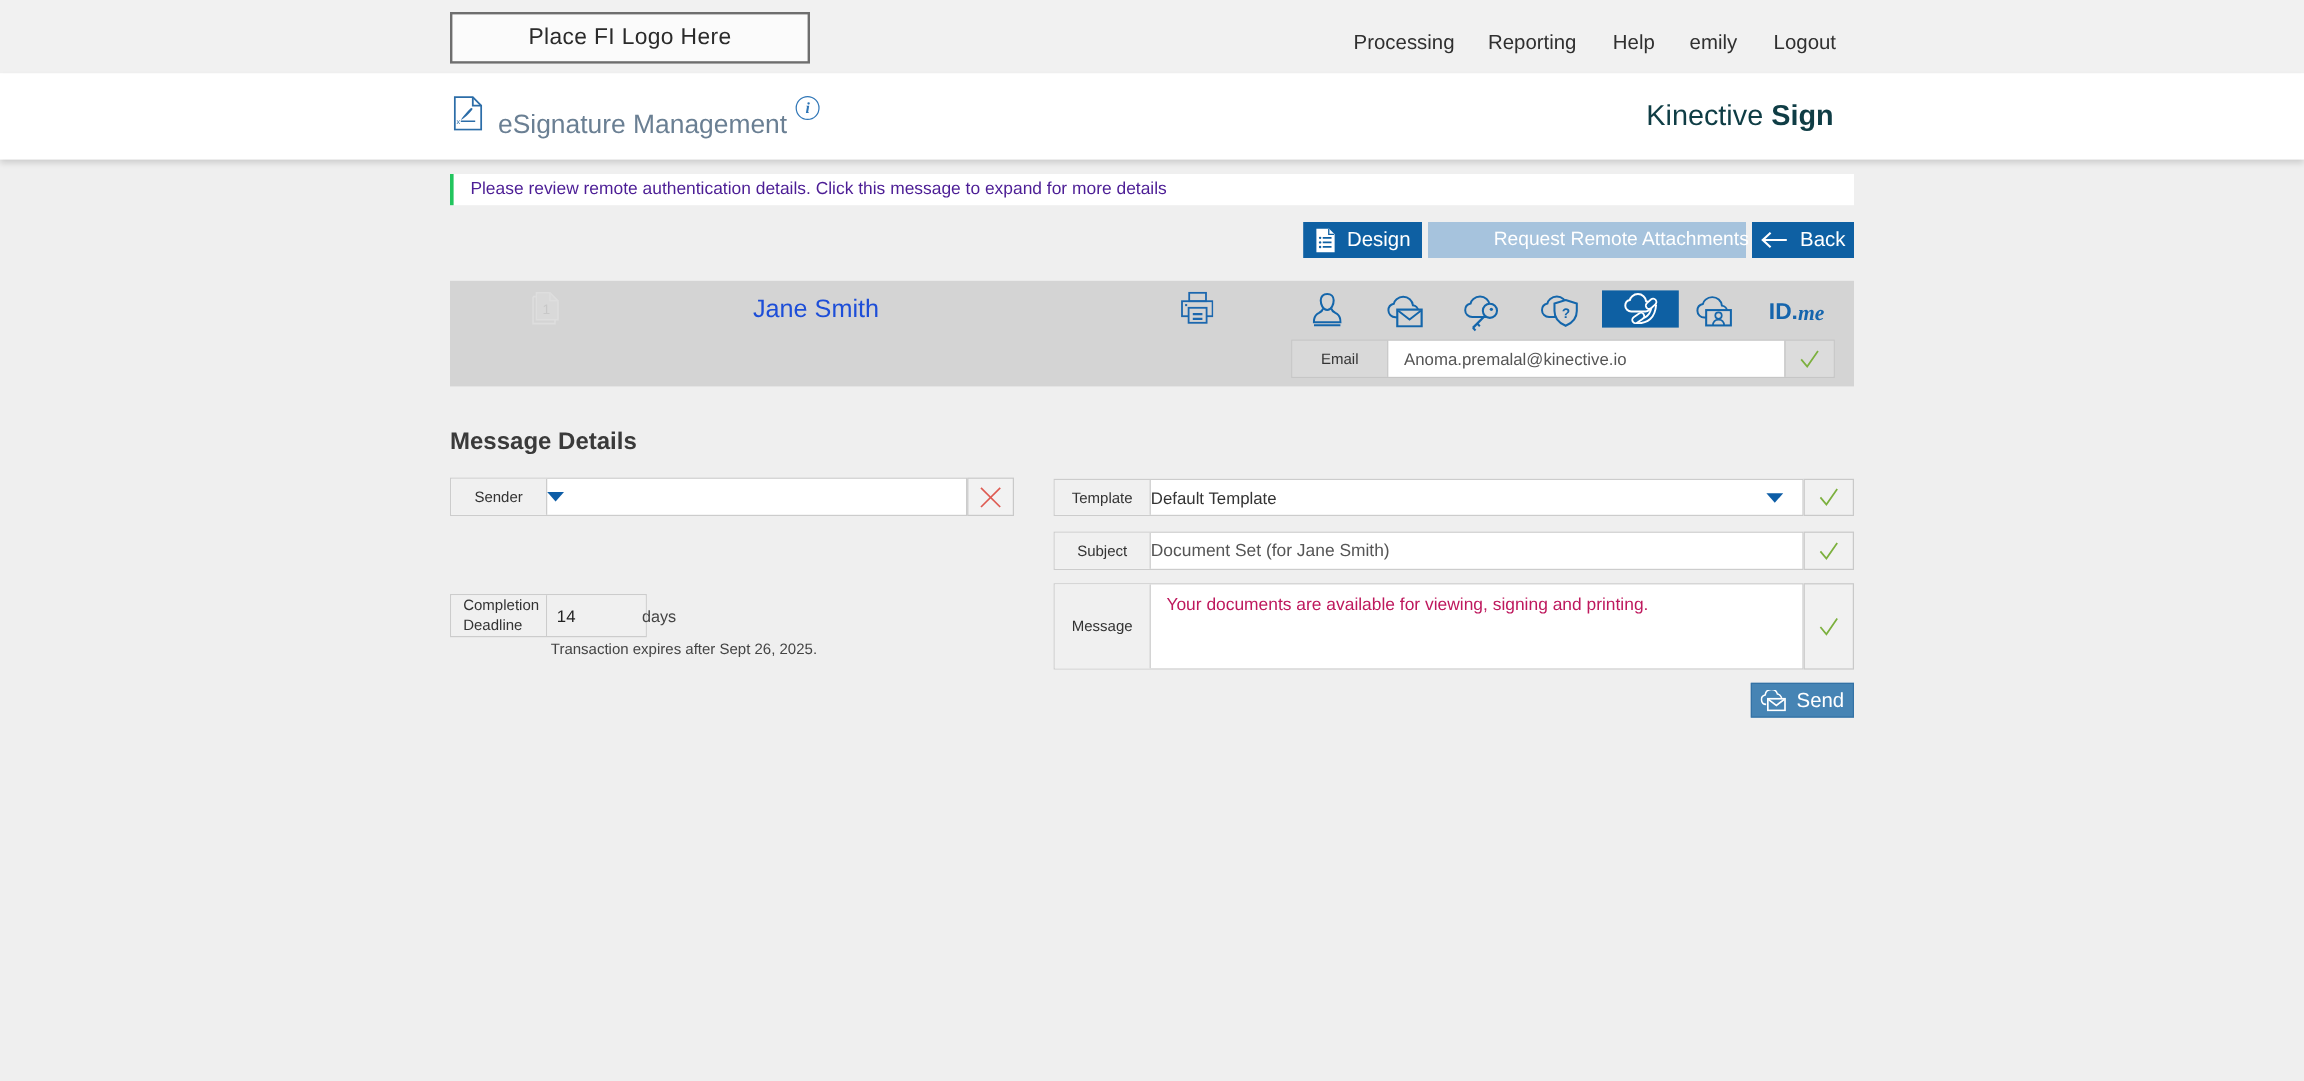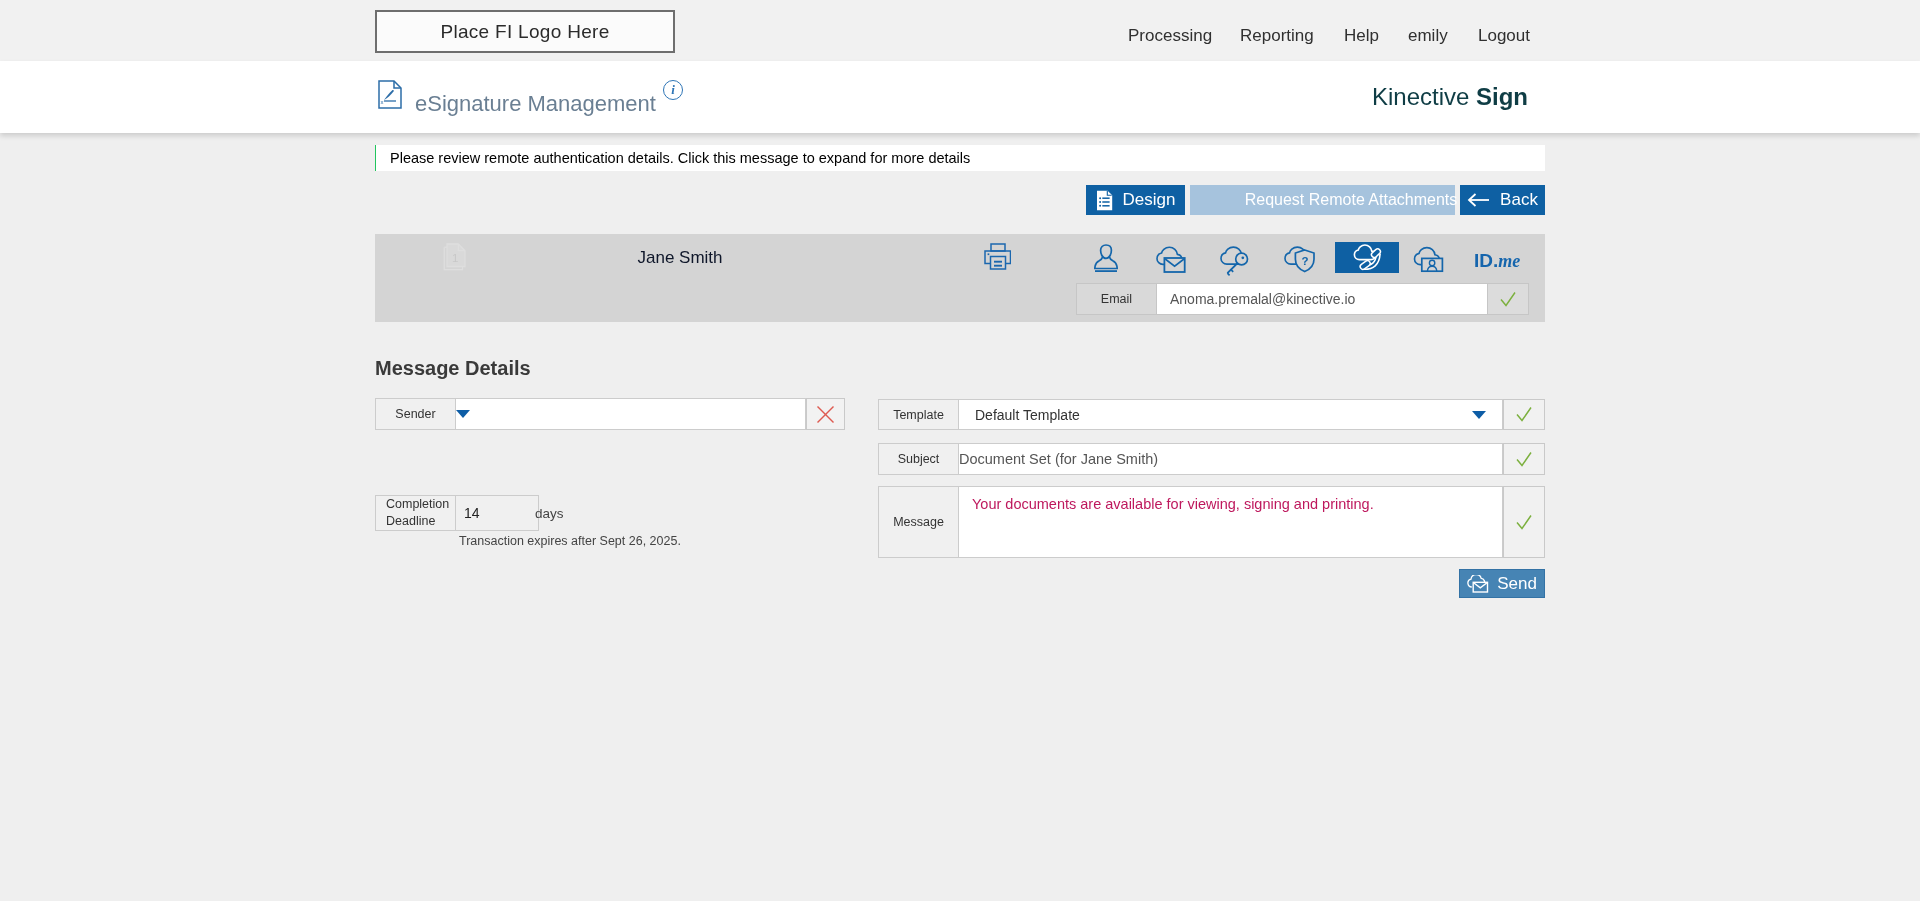--- a/index.html
+++ b/index.html
@@ -11,21 +11,21 @@
   #topbar { left:0; top:0; width:1920px; height:61px; background:#f1f1f1; }
   #logobox { left:375px; top:10px; width:300px; height:43px; background:#fbfbfb; border:2px solid #6e6e6e; display:flex; align-items:center; justify-content:center; font-size:19px; color:#2b2b2b; letter-spacing:0.3px; }
   .nav { top:5px; height:61px; display:flex; align-items:center; font-size:17px; color:#303030; }
 
   
   #header { left:0; top:61px; width:1920px; height:72px; background:#ffffff; box-shadow:0 3px 5px rgba(0,0,0,0.14); }
   #esig-title { left:415px; top:61px; height:85px; display:flex; align-items:center; font-size:22px; color:#6a7f93; }
   #kinective { right:392px; top:61px; height:72px; display:flex; align-items:center; font-size:24px; color:#0f3d45; }
 
   
-  #alert { left:375px; top:145px; width:1170px; height:26px; background:#ffffff; border-left:1px solid #22c55e; display:flex; align-items:center; padding-left:14px; font-size:14.5px; color:#000000; }
+  #alert { left:375px; top:145px; width:1170px; height:26px; background:#ffffff; border-left:3px solid #22c55e; display:flex; align-items:center; padding-left:14px; font-size:14.5px; color:#4c1d95; }
 
   
   .btn { top:185px; height:30px; display:flex; align-items:center; justify-content:center; color:#ffffff; font-size:17px; white-space:nowrap; }
   .btn-dark { background:#0e60a3; }
   .btn-light { background:#a6c3dd;padding-left:43px; }
 
   
   #recip { left:375px; top:234px; width:1170px; height:88px; background:#d4d4d4; }
 
   
@@ -100,21 +100,21 @@
 
   <div class="abs" id="recip"></div>
 
   <svg class="abs" style="left:442px; top:242px;" width="26" height="30" viewBox="0 0 26 30" fill="none" stroke="#dedede" stroke-width="1.3">
     <path d="M2.2,5.2 v22.5 h18.3 v-3"></path>
     <path d="M2.2,5.2 h3"></path>
     <path d="M5,24.5 V2 h11.3 l6.7,6.7 v15.8 z" fill="#d9d9d9"></path>
     <path d="M16.3,2 v6.7 h6.7" fill="none"></path>
     <text x="10" y="19.5" font-size="11.5" fill="#c8c8c8" stroke="none" font-family="Liberation Sans">1</text>
   </svg>
-  <div class="abs" style="left:600px; top:234px; width:160px; height:47px; display:flex; align-items:center; justify-content:center; font-size:17px; color:#0f172a;">Jane Smith</div>
+  <div class="abs" style="left:600px; top:234px; width:160px; height:47px; display:flex; align-items:center; justify-content:center; font-size:21px; color:#1d4ed8;">Jane Smith</div>
 
   <svg class="abs" style="left:984px; top:243px;" width="27" height="27" viewBox="0 0 27 27" fill="none" stroke="#1b67ae" stroke-width="1.5">
     <rect x="7" y="1" width="14" height="7"></rect>
     <rect x="1" y="8" width="25.5" height="12.5"></rect>
     <rect x="6.5" y="13.5" width="15" height="12.5" fill="#d4d4d4"></rect>
     <line x1="10" y1="18.7" x2="18" y2="18.7" stroke-width="1.9"></line>
     <line x1="10" y1="22.7" x2="18" y2="22.7" stroke-width="1.9"></line>
     <rect x="3.6" y="10.4" width="1.7" height="1.7" fill="#1b67ae" stroke="none"></rect>
   </svg>
 
@@ -203,21 +203,21 @@
 
   <div class="abs formrow" style="left:375px; top:495px; width:164px; height:36px; background:#f0f0f0;">
     <div class="lbl" style="width:80px; line-height:17px; justify-content:flex-start; padding-left:10px; text-align:left;">Completion<br>Deadline</div>
     <div style="flex:1; display:flex; align-items:center; padding-left:8px; font-size:14px; color:#222; background:#f0f0f0;">14</div>
   </div>
   <div class="abs" style="left:535px; top:495px; height:36px; display:flex; align-items:center; font-size:13.5px; color:#444;">days</div>
   <div class="abs" style="left:459px; top:534px; font-size:12.5px; color:#444;">Transaction expires after Sept 26, 2025.</div>
 
   <div class="abs formrow" style="left:878px; top:399px; width:625px; height:31px;">
     <div class="lbl" style="width:80px;">Template</div>
-    <div style="flex:1; display:flex; align-items:center; padding-left:16px; font-size:14px; color:#333;">Default Template</div>
+    <div style="flex:1; display:flex; align-items:center; padding-left:0; font-size:14px; color:#333;">Default Template</div>
     <div style="display:flex; align-items:center; padding-right:16px;">
         <span class="caret"></span>
       </div>
   </div>
   <div class="abs chkcell" style="left:1503px; top:399px; width:42px; height:31px;">
       <svg width="18" height="17" viewBox="0 0 18 17" fill="none" stroke="#7cb03e" stroke-width="1.45">
         <path d="M2,8.5 L7,14.5 L16,1.5"></path>
       </svg>
     </div>
 

